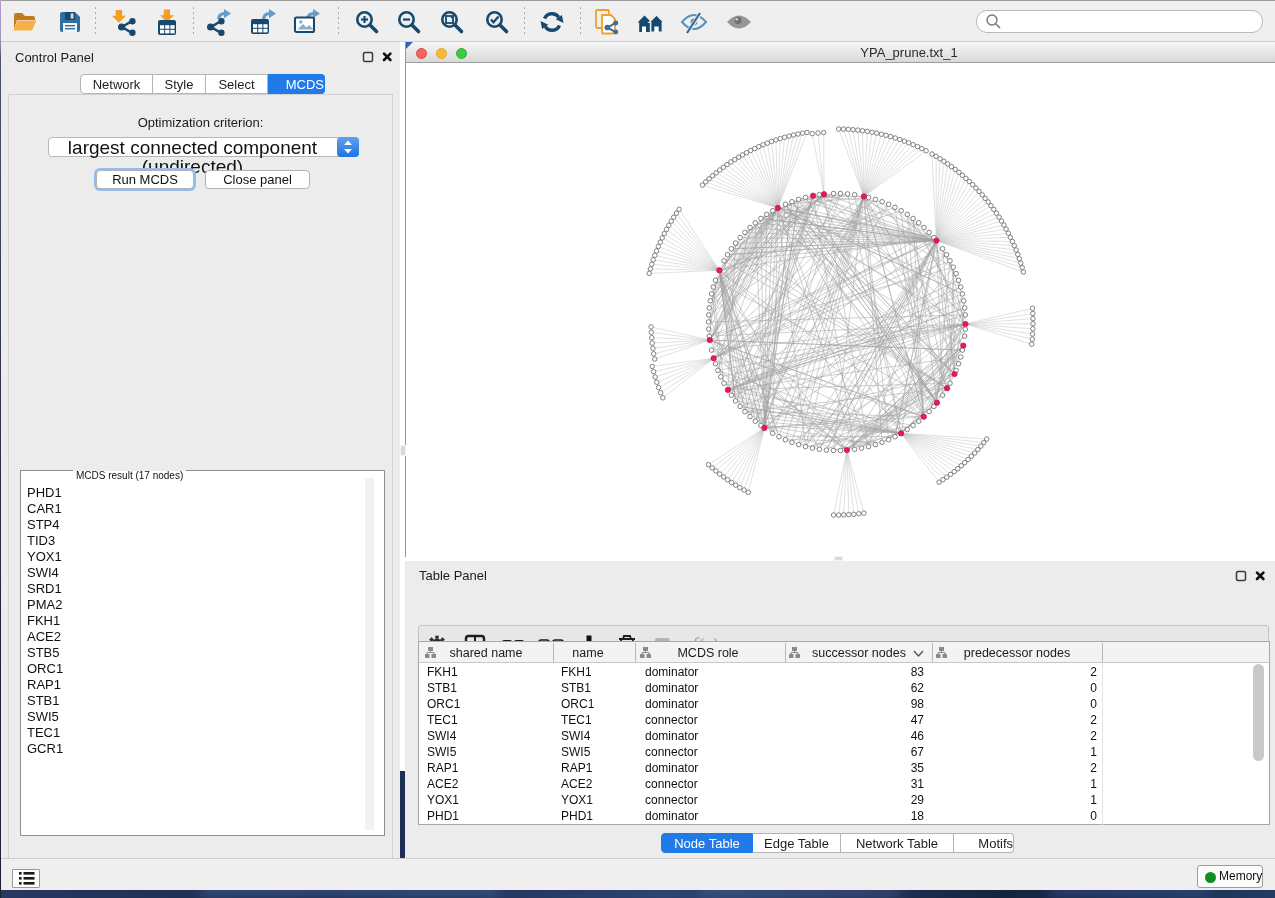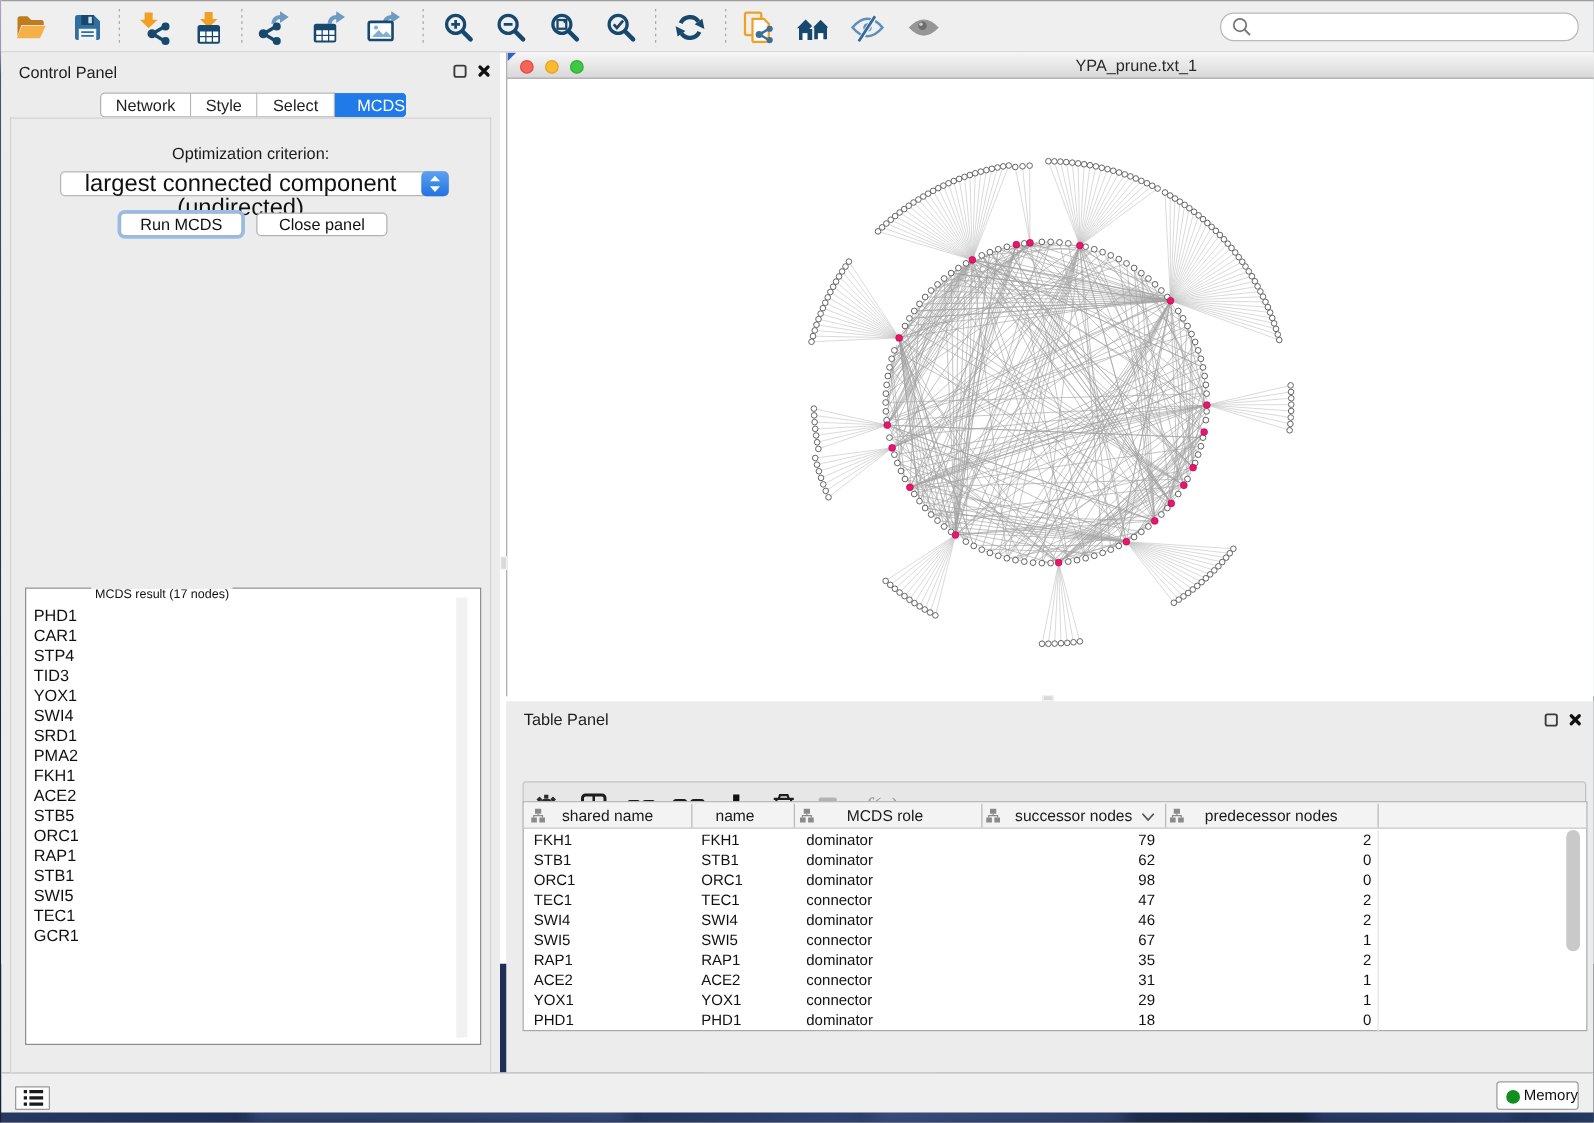--- a/index.html
+++ b/index.html
@@ -1124,21 +1124,21 @@
               <line x1="513.5" y1="1" x2="513.5" y2="20"></line>
               <line x1="683.5" y1="1" x2="683.5" y2="20"></line>
             </g>
           </svg>
         </div>
       <div id="tbody">
           <div class="trow" style="top:0px">
             <span style="position:absolute;left:8px">FKH1</span>
             <span style="position:absolute;left:142px">FKH1</span>
             <span style="position:absolute;left:226px">dominator</span>
-            <span style="position:absolute;left:428px;width:77px;text-align:right">79</span>
+            <span style="position:absolute;left:428px;width:77px;text-align:right">83</span>
             <span style="position:absolute;left:598px;width:80px;text-align:right">2</span>
           </div>
           <div class="trow" style="top:16px">
             <span style="position:absolute;left:8px">STB1</span>
             <span style="position:absolute;left:142px">STB1</span>
             <span style="position:absolute;left:226px">dominator</span>
             <span style="position:absolute;left:428px;width:77px;text-align:right">62</span>
             <span style="position:absolute;left:598px;width:80px;text-align:right">0</span>
           </div>
           <div class="trow" style="top:32px">
@@ -1196,20 +1196,26 @@
             <span style="position:absolute;left:226px">dominator</span>
             <span style="position:absolute;left:428px;width:77px;text-align:right">18</span>
             <span style="position:absolute;left:598px;width:80px;text-align:right">0</span>
           </div>
         </div>
       <div style="position:absolute;left:683px;top:22px;width:1px;height:161px;background:#e3e3e3"></div>
         <div id="tsb">
           <i style="top:0"></i>
         </div>
     </div>
+    <div id="ttabs" class="tabrow">
+      <div class="tab sel first" style="width:92px">Node Table</div>
+        <div class="tab" style="width:88px">Edge Table</div>
+        <div class="tab" style="width:113px">Network Table</div>
+        <div class="tab last" style="width:60px">Motifs</div>
+    </div>
   </div>
   <div style="position:absolute;left:399px;top:445px;width:6px;height:11px;background:#d9d9d9;border:1px solid #f6f6f6"></div>
   <div style="position:absolute;left:833px;top:556px;width:9px;height:5px;background:#d9d9d9;border:1px solid #f2f2f2"></div>
   <div id="statusbar">
     <div id="listbtn"><svg width="26" height="17" viewBox="0 0 26 17">
           <g fill="#1a1a1a">
             <rect x="6" y="2" width="2.6" height="2.6"></rect>
             <rect x="6" y="7" width="2.6" height="2.6"></rect>
             <rect x="6" y="12" width="2.6" height="2.6"></rect>
             <rect x="10.5" y="2" width="11" height="2.6"></rect>

